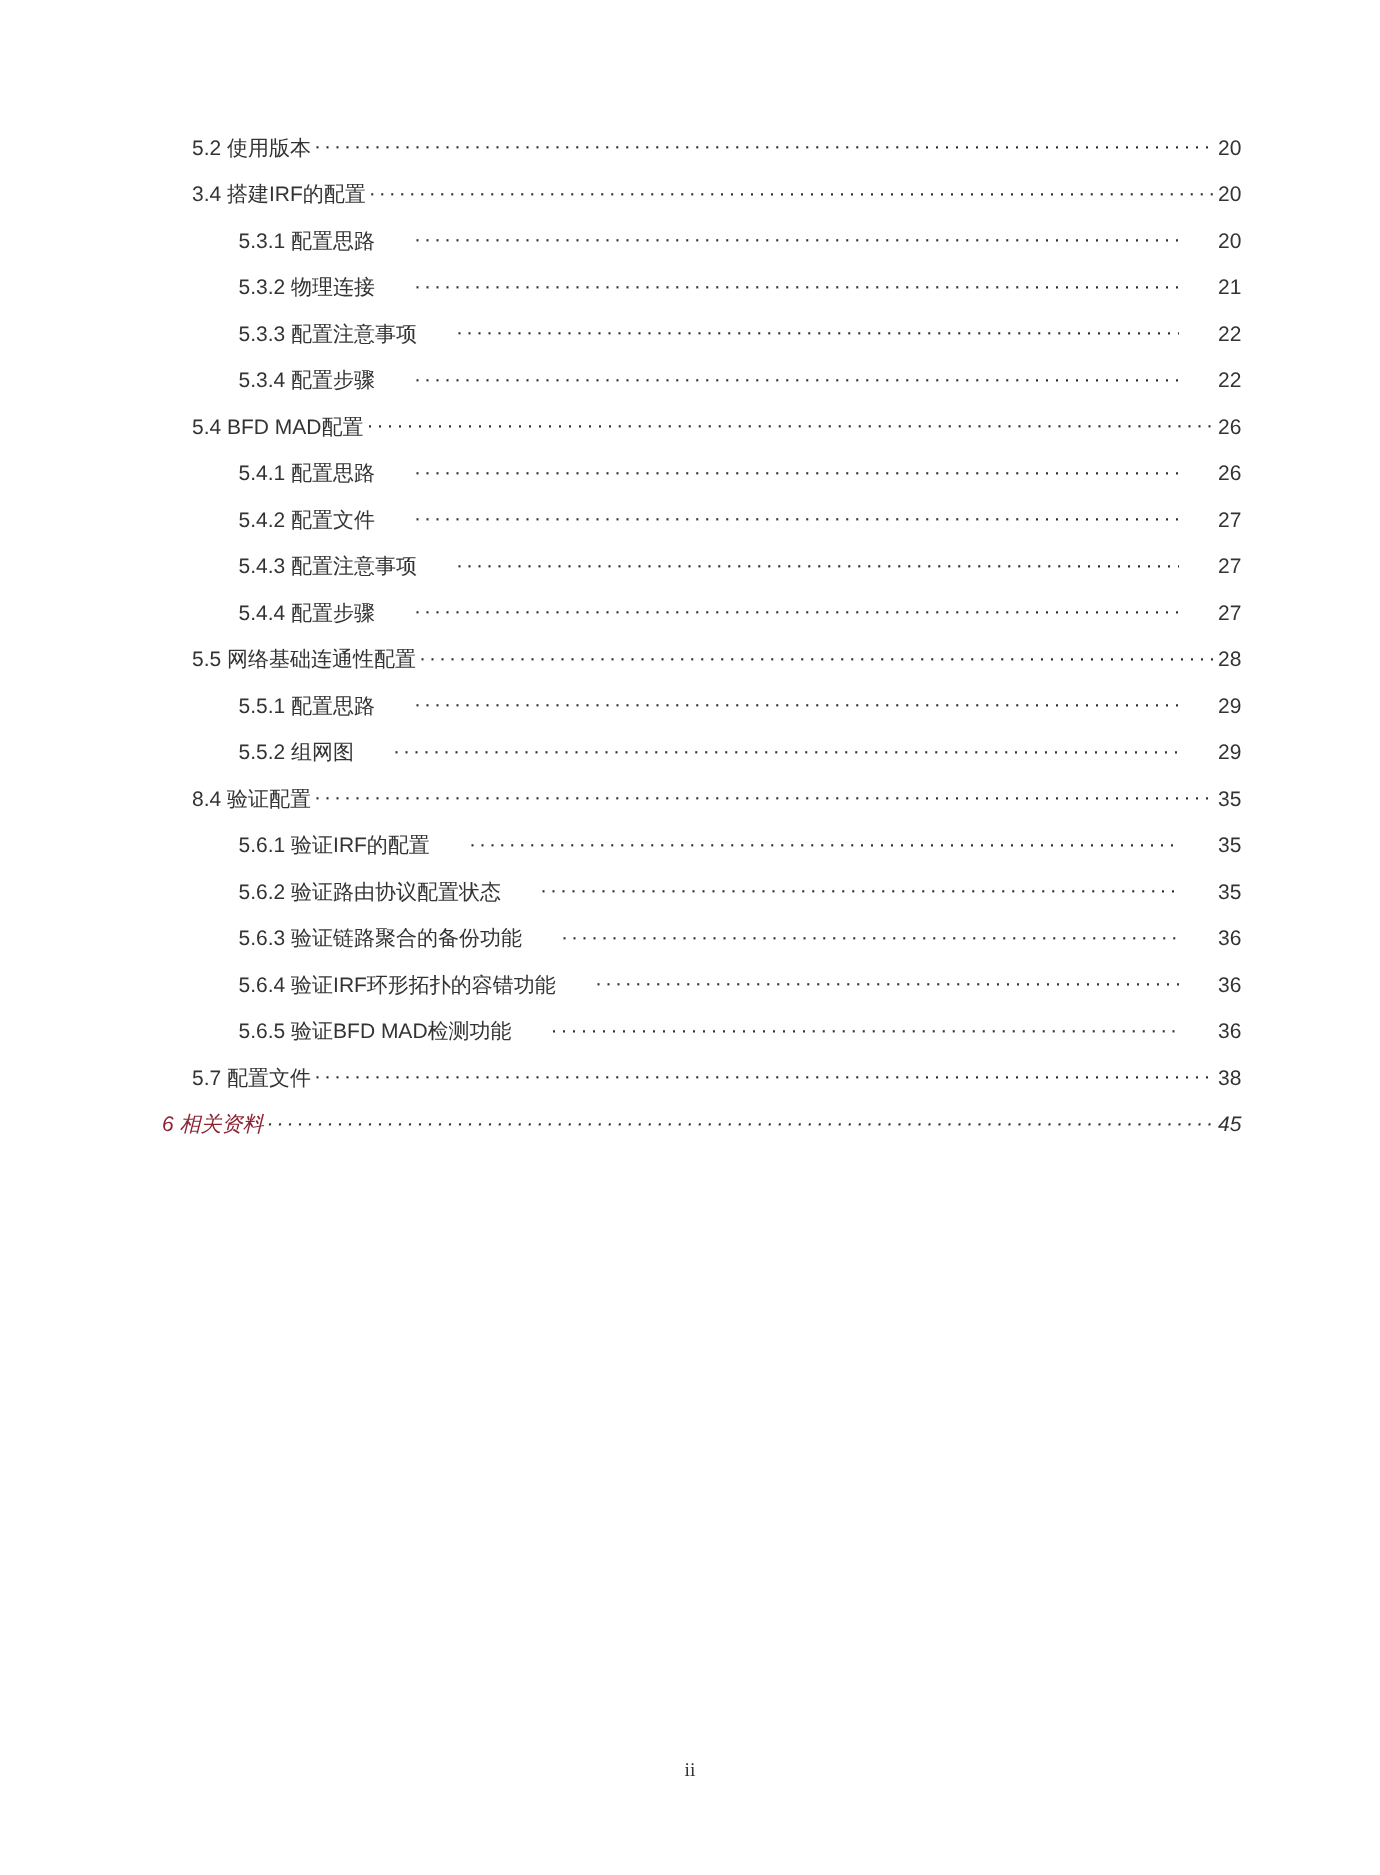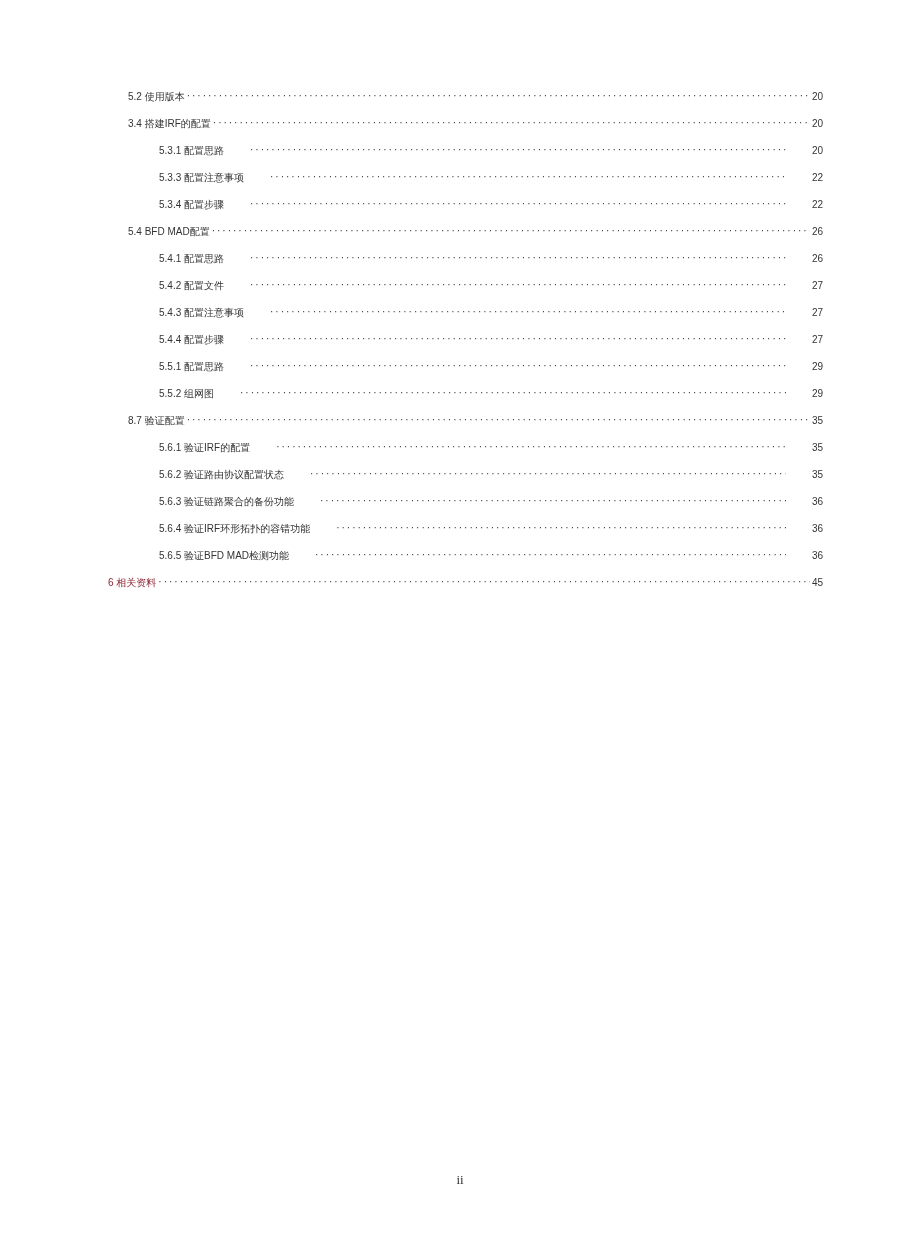--- a/index.html
+++ b/index.html
@@ -14,33 +14,34 @@
       font-family: "Microsoft YaHei", "SimSun", Arial, sans-serif;
       position: relative;
     }
     .page-content {
       padding: 90px 90px 0 108px;
     }
     .toc-entry {
       display: flex;
       align-items: baseline;
       margin-bottom: 13px;
-      font-size: 10px;
+      font-size: 14px;
       color: #333333;
       white-space: nowrap;
     }
     .toc-entry.level-2 {
       padding-left: 20px;
     }
     .toc-entry.level-3 {
       padding-left: 51px;
       gap: 24px;
     }
     .toc-entry.level-1 {
       padding-left: 0;
+      font-style: italic;
     }
     .toc-entry.section-6 .toc-label {
       color: #8b2332;
     }
     .toc-label {
       flex-shrink: 0;
     }
     .toc-dots {
       flex: 1;
       overflow: hidden;
@@ -86,20 +87,25 @@
         <span class="toc-label">3.4 搭建IRF的配置</span>
         <span class="toc-dots"></span>
         <span class="toc-page">20</span>
       </div>
       <div class="toc-entry level-3">
         <span class="toc-label">5.3.1 配置思路</span>
         <span class="toc-dots"></span>
         <span class="toc-page">20</span>
       </div>
       <div class="toc-entry level-3">
+        <span class="toc-label">5.3.2 物理连接</span>
+        <span class="toc-dots"></span>
+        <span class="toc-page">21</span>
+      </div>
+      <div class="toc-entry level-3">
         <span class="toc-label">5.3.3 配置注意事项</span>
         <span class="toc-dots"></span>
         <span class="toc-page">22</span>
       </div>
       <div class="toc-entry level-3">
         <span class="toc-label">5.3.4 配置步骤</span>
         <span class="toc-dots"></span>
         <span class="toc-page">22</span>
       </div>
       <div class="toc-entry level-2">
@@ -120,32 +126,37 @@
       <div class="toc-entry level-3">
         <span class="toc-label">5.4.3 配置注意事项</span>
         <span class="toc-dots"></span>
         <span class="toc-page">27</span>
       </div>
       <div class="toc-entry level-3">
         <span class="toc-label">5.4.4 配置步骤</span>
         <span class="toc-dots"></span>
         <span class="toc-page">27</span>
       </div>
+      <div class="toc-entry level-2">
+        <span class="toc-label">5.5 网络基础连通性配置</span>
+        <span class="toc-dots"></span>
+        <span class="toc-page">28</span>
+      </div>
       <div class="toc-entry level-3">
         <span class="toc-label">5.5.1 配置思路</span>
         <span class="toc-dots"></span>
         <span class="toc-page">29</span>
       </div>
       <div class="toc-entry level-3">
         <span class="toc-label">5.5.2 组网图</span>
         <span class="toc-dots"></span>
         <span class="toc-page">29</span>
       </div>
       <div class="toc-entry level-2">
-        <span class="toc-label">8.7 验证配置</span>
+        <span class="toc-label">8.4 验证配置</span>
         <span class="toc-dots"></span>
         <span class="toc-page">35</span>
       </div>
       <div class="toc-entry level-3">
         <span class="toc-label">5.6.1 验证IRF的配置</span>
         <span class="toc-dots"></span>
         <span class="toc-page">35</span>
       </div>
       <div class="toc-entry level-3">
         <span class="toc-label">5.6.2 验证路由协议配置状态</span>
@@ -160,20 +171,25 @@
       <div class="toc-entry level-3">
         <span class="toc-label">5.6.4 验证IRF环形拓扑的容错功能</span>
         <span class="toc-dots"></span>
         <span class="toc-page">36</span>
       </div>
       <div class="toc-entry level-3">
         <span class="toc-label">5.6.5 验证BFD MAD检测功能</span>
         <span class="toc-dots"></span>
         <span class="toc-page">36</span>
       </div>
+      <div class="toc-entry level-2">
+        <span class="toc-label">5.7 配置文件</span>
+        <span class="toc-dots"></span>
+        <span class="toc-page">38</span>
+      </div>
       <div class="toc-entry level-1 section-6">
         <span class="toc-label">6 相关资料</span>
         <span class="toc-dots"></span>
         <span class="toc-page">45</span>
       </div>
     </div>
 </div>
 
 <div class="page-number">ii</div>
 

